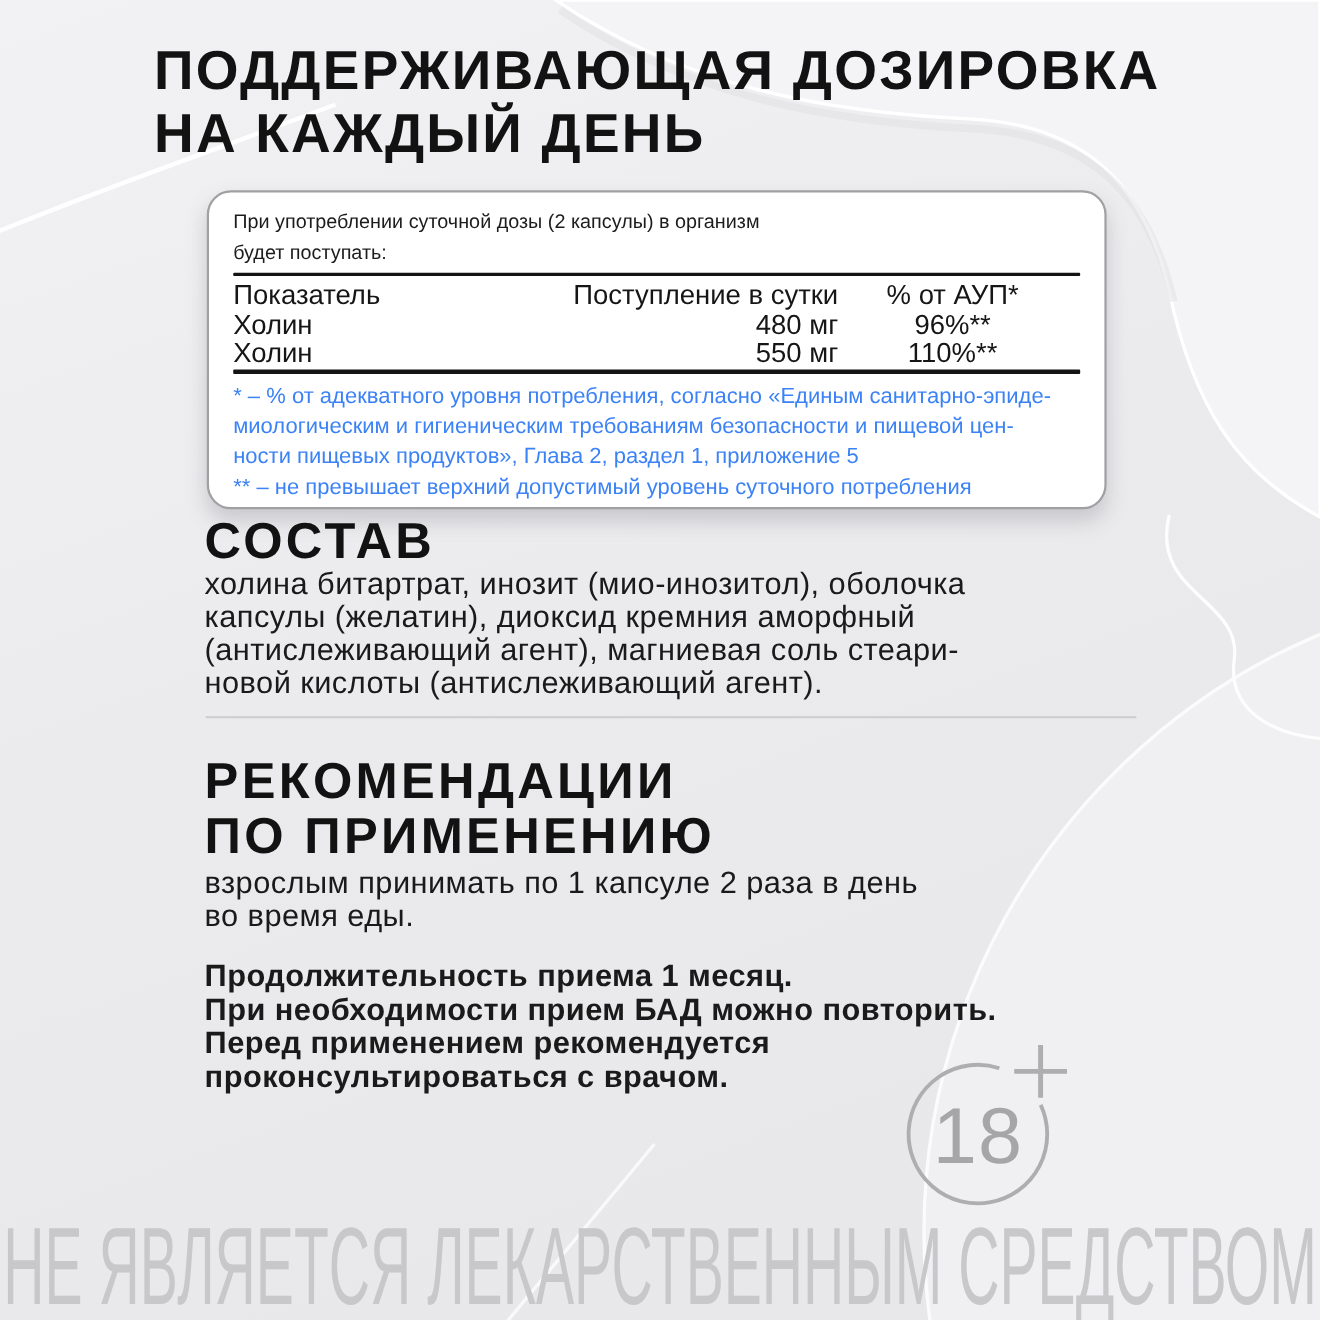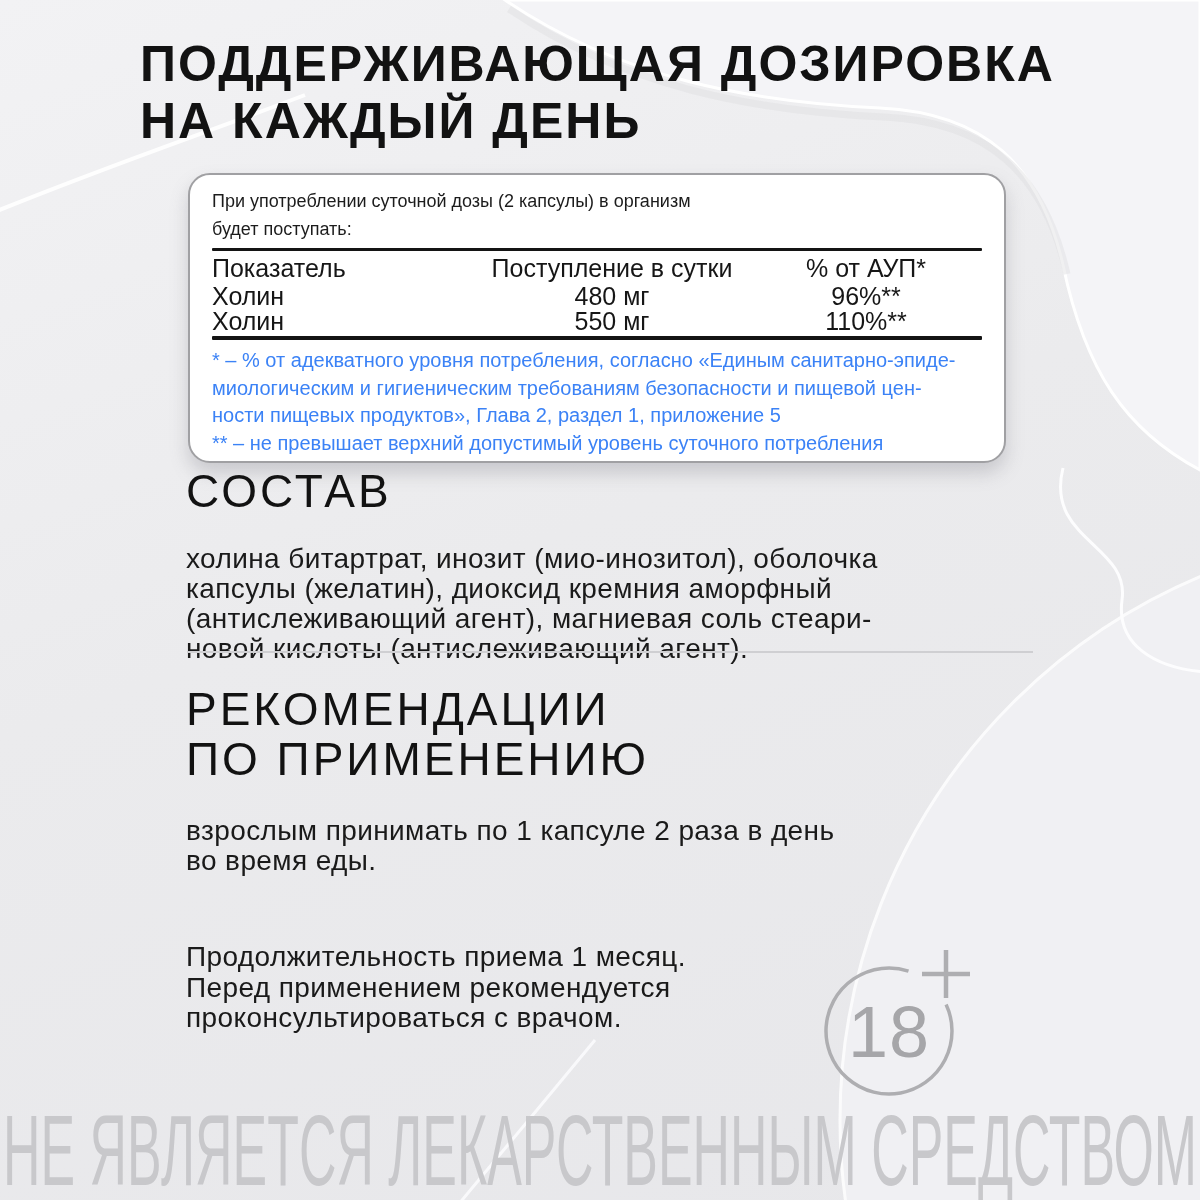--- a/index.html
+++ b/index.html
@@ -22,33 +22,33 @@
     background:#ffffff;border:2px solid #a0a0a3;border-radius:22px;
     padding:12px 22px 4px 22px;
     box-shadow:0 10px 18px rgba(110,110,122,0.28);
   }
   .intro-line{font-size:18px;line-height:28px;color:#1c1c1c;}
   .rule{height:3px;background:#141414;margin:5px 0 4px 0;border-radius:1px;}
   .rule.thick{height:4px;margin:2px 0 7px 0;}
   .tbl{display:grid;grid-template-columns:250px 300px 1fr;}
   .tbl .cell{font-size:25px;line-height:25px;}
   .tbl .hdr{font-weight:normal;line-height:27px;padding-bottom:2px;}
-  .tbl .c2{text-align:center;}
+  .tbl .c2{text-align:right;}
   .tbl .c3{text-align:center;padding-right:12px;}
   .fn-line{font-size:20px;line-height:27.5px;color:#3b82f6;}
 
   .h2{
     position:absolute;left:186px;
-    font-size:46px;font-weight:normal;line-height:50px;letter-spacing:3px;
+    font-size:46px;font-weight:bold;line-height:50px;letter-spacing:3px;
     color:#121212;white-space:nowrap;
   }
   .body-text{
     position:absolute;left:186px;
     font-size:28px;line-height:30px;letter-spacing:0.4px;
-    color:#1a1a1a;white-space:nowrap;margin-top:28px;
+    color:#1a1a1a;white-space:nowrap;
   }
   .divider{
     position:absolute;left:187px;top:651px;width:846px;height:2px;
     background:#cfcfd2;
   }
 
   .badge{position:absolute;left:815px;top:936px;}
   .badge text{
     font-family:"Liberation Sans",sans-serif;font-size:72px;
     fill:#a6a6a9;letter-spacing:1px;
@@ -118,22 +118,23 @@
   <div class="divider"></div>
 
   <div class="h2" style="top:684px;">
     <div>РЕКОМЕНДАЦИИ</div>
     <div>ПО ПРИМЕНЕНИЮ</div>
   </div>
   <div class="body-text" style="top:788px;">
     <div>взрослым принимать по 1 капсуле 2 раза в день</div>
     <div>во время еды.</div>
   </div>
-  <div class="body-text" style="top:914px;line-height:30.5px;">
+  <div class="body-text" style="top:872px;line-height:30.5px;font-weight:bold;">
     <div>Продолжительность приема 1 месяц.</div>
+    <div>При необходимости прием БАД можно повторить.</div>
     <div>Перед применением рекомендуется</div>
     <div>проконсультироваться с врачом.</div>
   </div>
 
   <svg class="badge" width="175" height="175" viewBox="0 0 175 175" aria-hidden="true">
     <path d="M 93.5 35.1 A 63 63 0 1 0 131.1 68.4" fill="none" stroke="#aeaeb1" stroke-width="3.5"></path>
     <g stroke="#aeaeb1" stroke-width="4.5" fill="none">
       <line x1="131" y1="14" x2="131" y2="62"></line>
       <line x1="107" y1="38" x2="155" y2="38"></line>
     </g>

